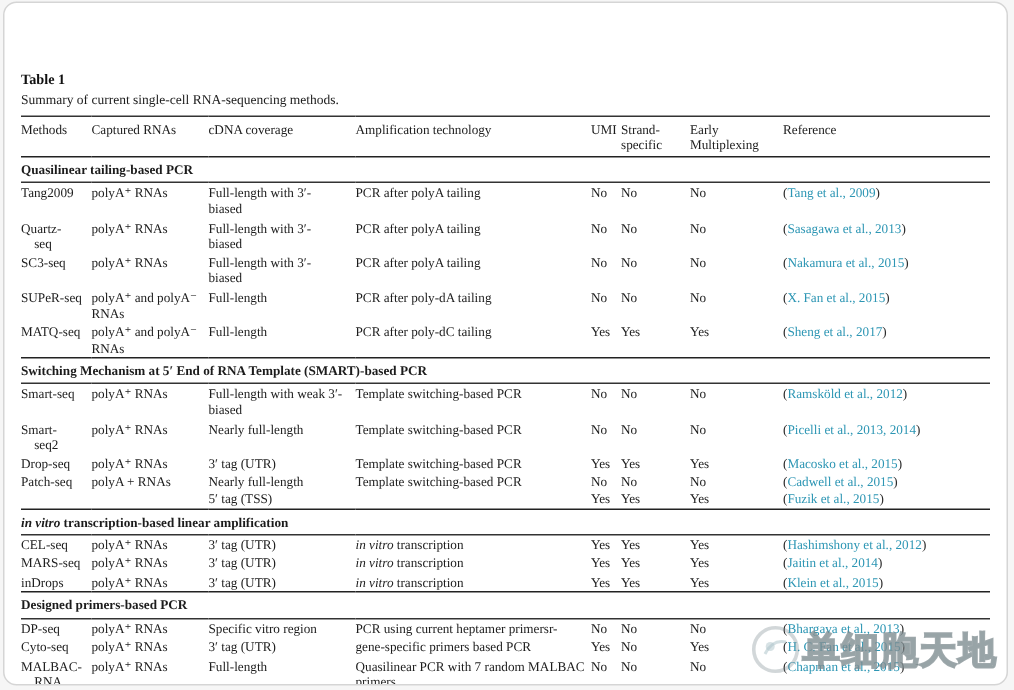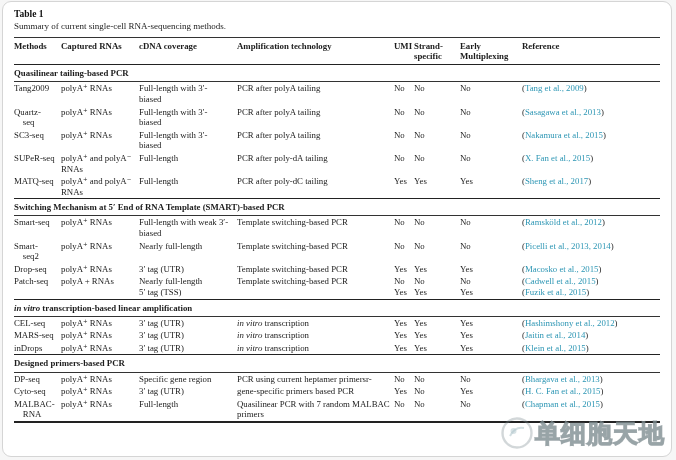--- a/index.html
+++ b/index.html
@@ -6,28 +6,28 @@
   body{
     width:676px;height:460px;position:relative;background:#f6f6f6;
     font-family:"Liberation Serif","DejaVu Serif",serif;
     -webkit-font-smoothing:antialiased;
   }
   .card{
     position:absolute;left:2px;top:1px;width:670px;height:456px;
     box-sizing:border-box;background:#ffffff;border:1px solid #d5d5d5;
     border-radius:9px;padding:7px 0 0 11px;overflow:hidden;
   }
-  .table-label{font-weight:bold;font-size:9.5px;color:#111;line-height:11px;}
+  .table-label{font-weight:bold;font-size:9.5px;color:#111;line-height:11px;margin-top:40px;}
   .table-caption{font-size:9px;color:#1c1c1c;line-height:11px;margin:1px 0 5px 0;}
   table.methods{
     border-collapse:collapse;table-layout:fixed;width:646px;
     border-top:1.5px solid #333;border-bottom:2px solid #222;
   }
   th{
-    text-align:left;font-weight:bold;font-size:8.8px;color:#1c1c1c;
+    text-align:left;font-weight:normal;font-size:8.8px;color:#1c1c1c;
     vertical-align:top;white-space:pre;line-height:10.4px;
     padding:2.5px 2px 3px 0;border-bottom:1.6px solid #222;
   }
   td{
     font-size:8.8px;color:#1c1c1c;vertical-align:top;white-space:pre;
     line-height:10.6px;padding:1px 2px 1px 0;
   }
   tr.section-row td{
     font-weight:bold;border-top:1.9px solid #222;border-bottom:1px solid #333;
     padding:3px 0 2.5px 0;white-space:pre;
@@ -220,21 +220,21 @@
           <td class="cell-strand">Yes</td>
           <td class="cell-early">Yes</td>
           <td class="cell-reference"><span class="pp">(</span>Klein et al., 2015<span class="pp">)</span></td>
         </tr>
         <tr class="section-row">
           <td colspan="8">Designed primers-based PCR</td>
         </tr>
         <tr>
           <td class="cell-method">DP-seq</td>
           <td class="cell-captured">polyA⁺ RNAs</td>
-          <td class="cell-cdna">Specific gene region</td>
+          <td class="cell-cdna">Specific vitro region</td>
           <td class="cell-amplification">PCR using current heptamer primersr-</td>
           <td class="cell-umi">No</td>
           <td class="cell-strand">No</td>
           <td class="cell-early">No</td>
           <td class="cell-reference"><span class="pp">(</span>Bhargava et al., 2013<span class="pp">)</span></td>
         </tr>
         <tr>
           <td class="cell-method">Cyto-seq</td>
           <td class="cell-captured">polyA⁺ RNAs</td>
           <td class="cell-cdna">3′ tag (UTR)</td>

